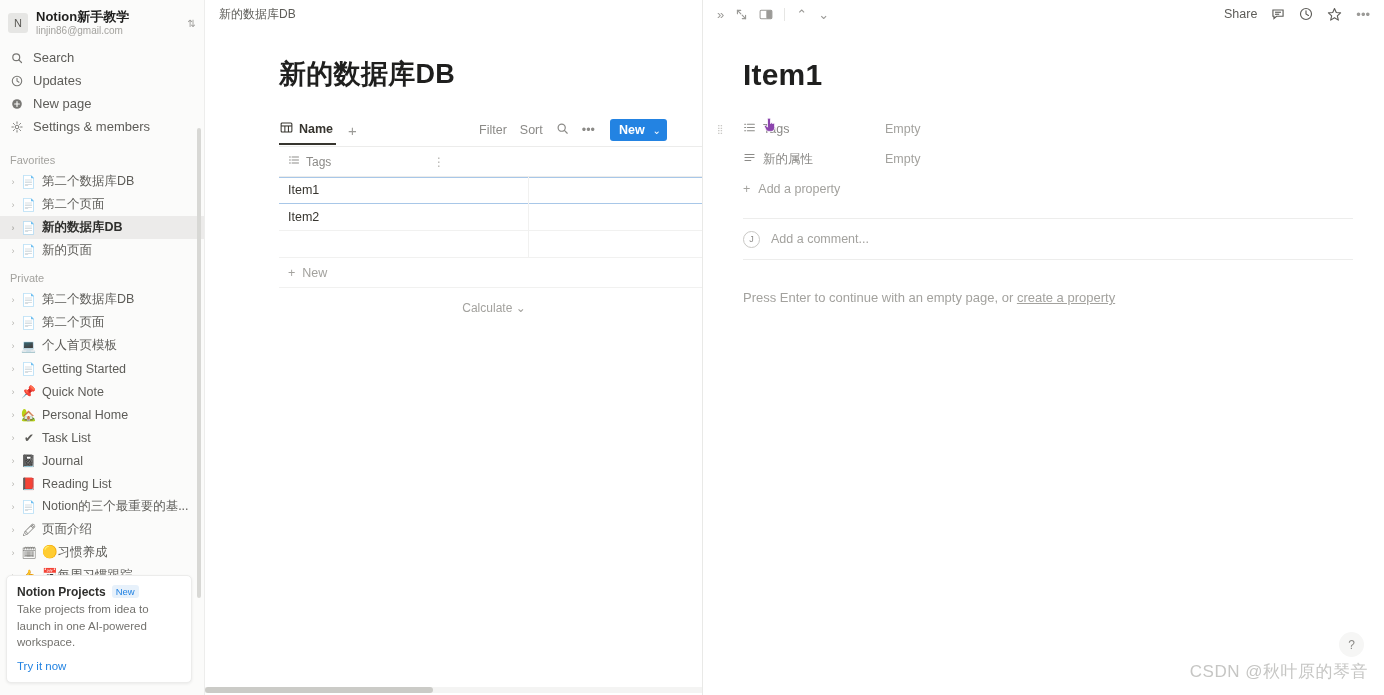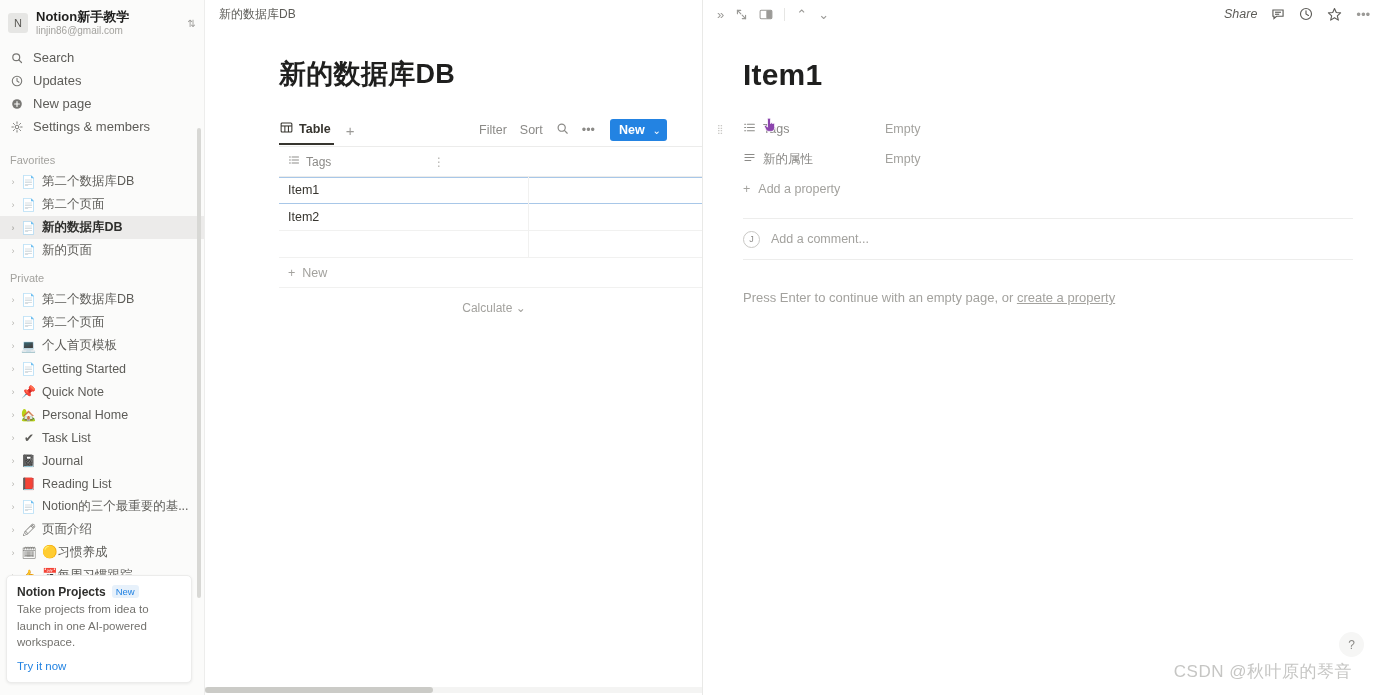--- a/index.html
+++ b/index.html
@@ -187,21 +187,21 @@
 
   
   .right { flex: 1; height: 695px; position: relative; background: #fff; overflow: hidden; }
   .pk-top {
     height: 28px; display: flex; align-items: center;
     padding: 0 14px 0 14px; gap: 11px;
     color: #9b9a97; font-size: 13px;
   }
   .pk-top .ic { cursor: pointer; display: flex; align-items: center; }
   .pk-div { width: 1px; height: 13px; background: #e6e6e4; }
-  .pk-right { margin-left: auto; display: flex; align-items: center; gap: 14px; font-style: italic; }
+  .pk-right { margin-left: auto; display: flex; align-items: center; gap: 14px; }
   .pk-share { font-size: 12.5px; color: #5d5c58; cursor: pointer; }
 
   .pk-body { padding: 30px 0 0 40px; }
   .pk-title {
     font-size: 30px; font-weight: bold; color: #1f1f1e;
     margin-bottom: 22px; letter-spacing: .2px;
   }
   .prop-row {
     display: flex; align-items: center;
     height: 30px; font-size: 12.5px; position: relative;
@@ -229,21 +229,21 @@
     width: 17px; height: 17px; border-radius: 50%;
     border: 1px solid #c9c8c5; color: #8b8a87;
     font-size: 9px; display: flex; align-items: center; justify-content: center;
   }
   .cmt-input { cursor: text; }
   .hint {
     font-size: 13px; color: #a3a29e; margin-top: 30px;
   }
   .hint u { text-decoration: underline; cursor: pointer; }
   .watermark {
-    position: absolute; right: 32px; bottom: 12px;
+    position: absolute; right: 16px; bottom: 12px;
     font-size: 17px; color: #c6c6c4;
     letter-spacing: .5px; user-select: none;
   }
   .helpbtn {
     position: absolute; right: 20px; bottom: 38px;
     width: 25px; height: 25px; border-radius: 50%;
     background: #f6f6f5; color: #8b8a87;
     display: flex; align-items: center; justify-content: center;
     font-size: 12px; cursor: pointer;
   }
@@ -419,21 +419,21 @@
       <div class="db-toolbar">
         <div class="tab-table">
           <span>
             <svg width="13" height="13" viewBox="0 0 16 16" fill="none" stroke="#37352f" stroke-width="1.3">
                 <rect x="1.4" y="2.4" width="13.2" height="11.2" rx="1.2"></rect>
                 <line x1="1.4" y1="6.1" x2="14.6" y2="6.1"></line>
                 <line x1="6" y1="6.1" x2="6" y2="13.6"></line>
                 <line x1="10.4" y1="6.1" x2="10.4" y2="13.6"></line>
               </svg>
           </span>
-          <span>Table</span>
+          <span>Name</span>
         </div>
         <span class="tab-plus">+</span>
 
         <div class="tb-right">
           <span>Filter</span>
           <span>Sort</span>
           <span>
             <svg width="13" height="13" viewBox="0 0 16 16" fill="none" stroke="#8b8a87" stroke-width="1.5">
                 <circle cx="7" cy="7" r="4.4"></circle>
                 <line x1="10.3" y1="10.3" x2="13.8" y2="13.8" stroke-linecap="round"></line>

